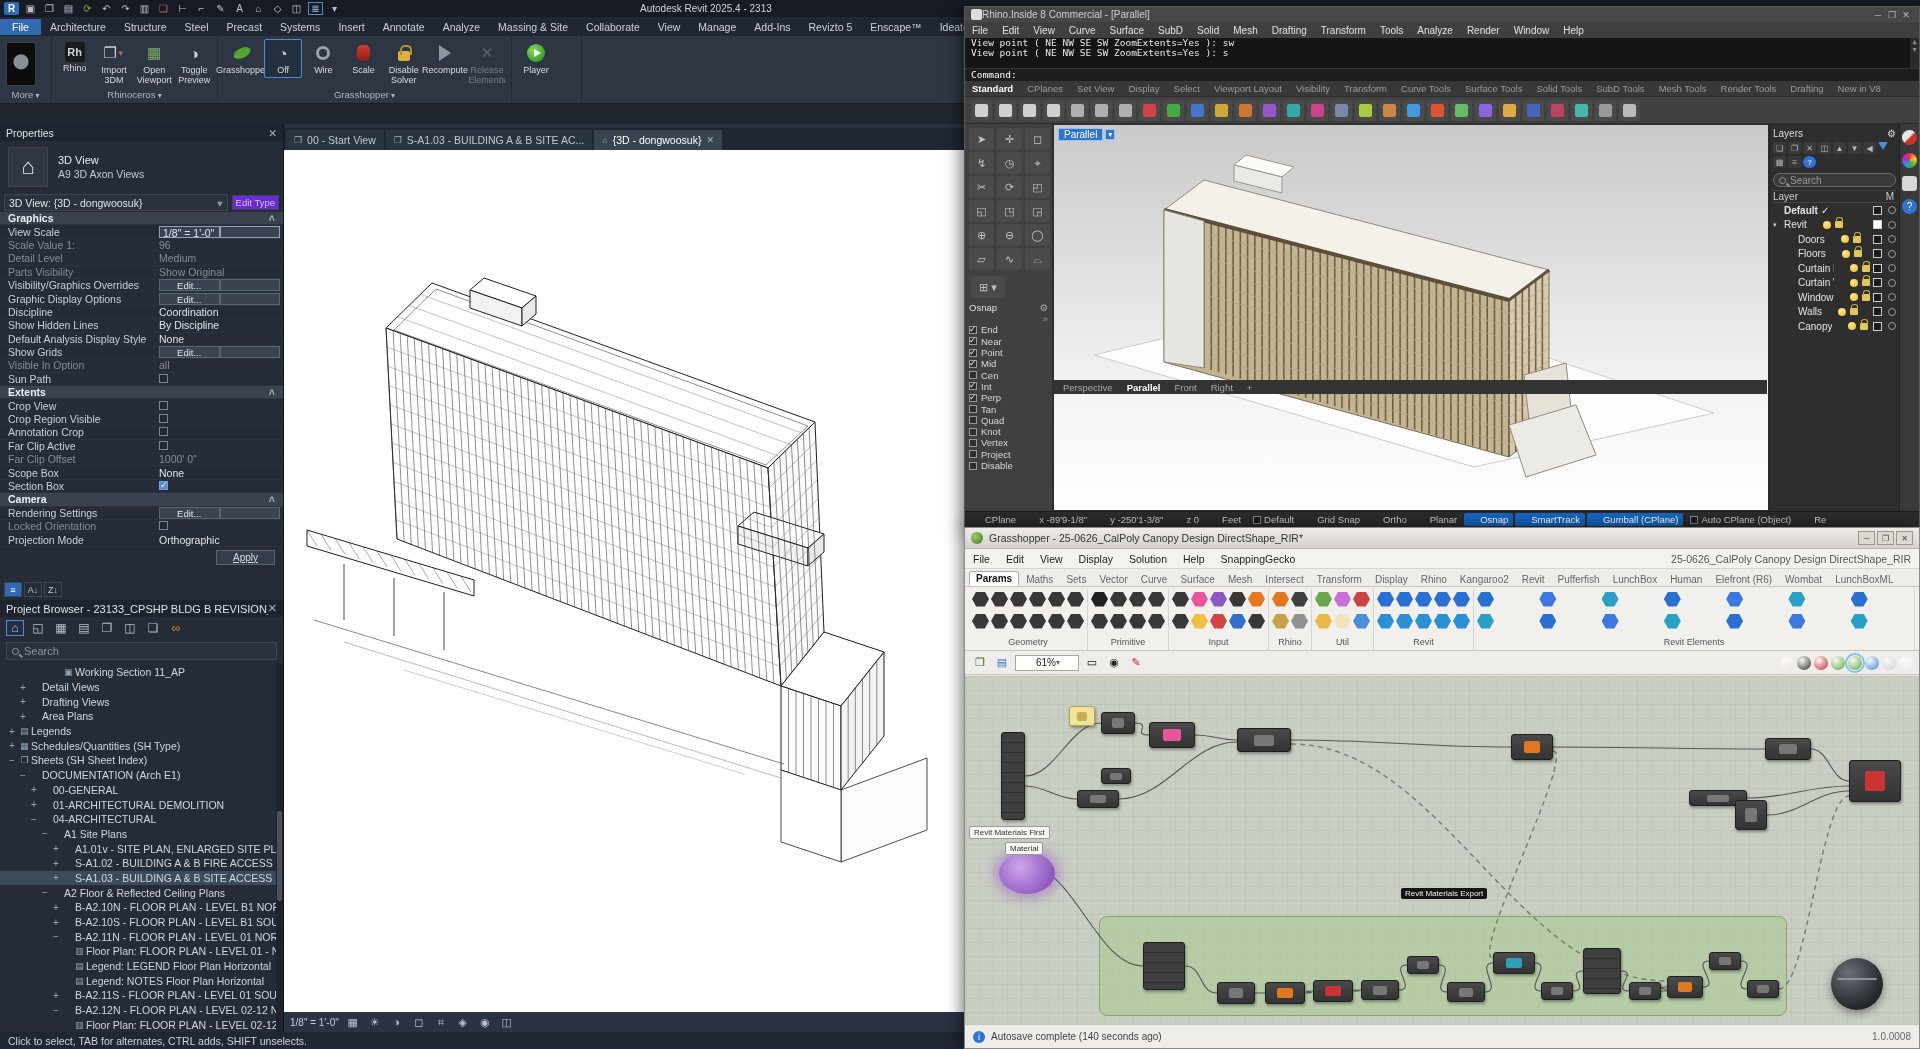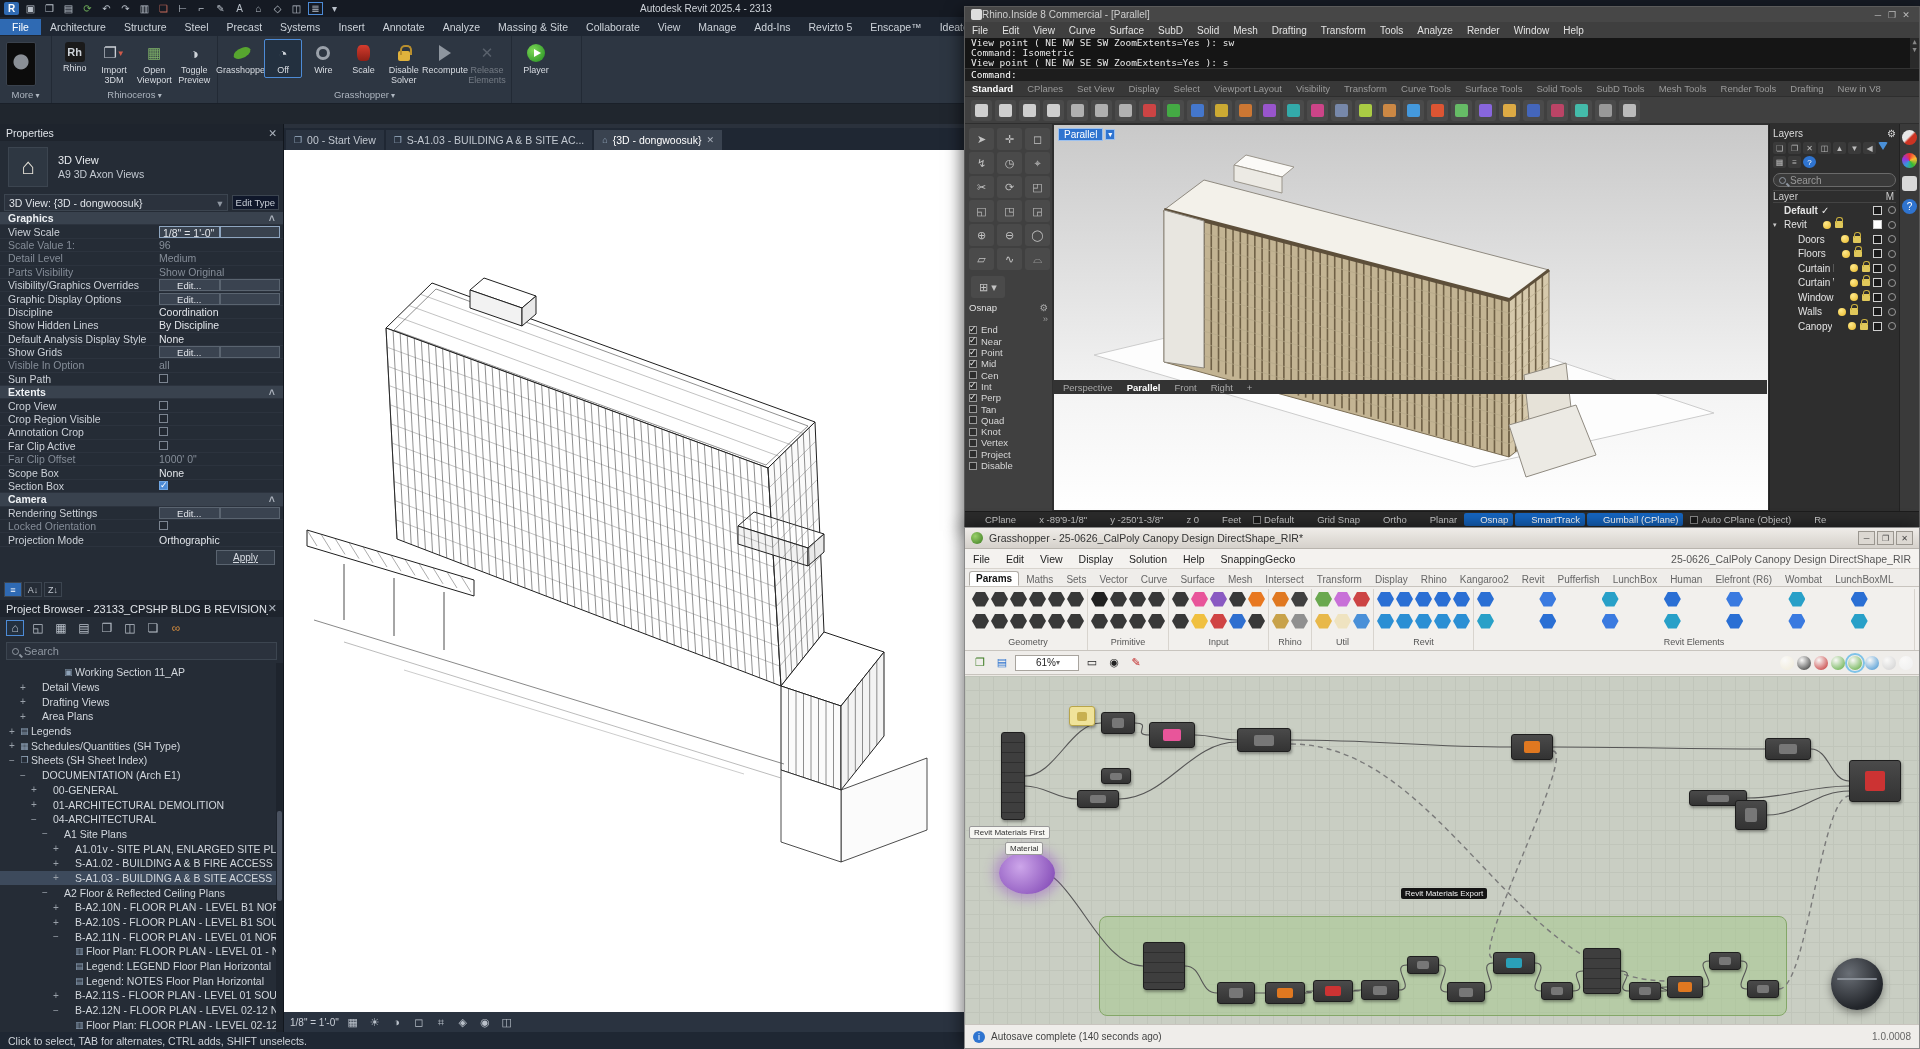--- a/index.html
+++ b/index.html
@@ -42,21 +42,21 @@
   #rv-props{left:0;top:124px;width:284px;height:456px;background:#252c36;border-right:1px solid #11161d;font-size:10.5px;}
   .pal-hdr{height:17px;background:#1e242d;display:flex;align-items:center;padding:0 6px;color:#dfe3e8;}
   .pal-hdr .x{margin-left:auto;color:#aab1bb;}
   #type-block{display:flex;align-items:center;gap:10px;padding:6px 8px;height:52px;}
   #type-block .house{width:40px;height:40px;background:#2e3742;border:1px solid #3c4550;display:flex;align-items:center;justify-content:center;font-size:22px;color:#e8e4da;}
   #type-block .t1{font-size:11px;color:#e8ebef;}
   #type-block .t2{font-size:10.5px;color:#c3c9d1;margin-top:2px;}
   #type-sel{display:flex;align-items:center;gap:4px;padding:0 4px;height:19px;}
   #type-sel .dd{flex:1;border:1px solid #3c4550;background:#2b323d;height:17px;display:flex;align-items:center;padding:0 4px;color:#dfe3e8;}
   #type-sel .dd::after{content:"▾";margin-left:auto;color:#8f97a1;}
-  #type-sel .etype{font-size:9.5px;color:#c9cfd7;border:1px solid #3c4550;padding:1px 3px;background:#0f172a;}
+  #type-sel .etype{font-size:9.5px;color:#c9cfd7;border:1px solid #3c4550;padding:1px 3px;background:#6d28d9;}
   .prow{display:flex;height:13.4px;align-items:center;border-bottom:1px solid #2c333e;}
   .prow .pl{width:156px;padding-left:8px;color:#ccd1d8;white-space:nowrap;overflow:hidden;}
   .prow .pv{flex:1;padding:0 3px;color:#e2e5ea;display:flex;align-items:center;white-space:nowrap;overflow:hidden;}
   .prow.disabled .pl,.prow.disabled .pv{color:#858d98;}
   .prow.k-section{background:#39424e;font-weight:bold;color:#eef1f4;}
   .prow.k-section .pl{width:auto;color:#eef1f4;}
   .prow.k-section::after{content:"˄";margin-left:auto;padding-right:8px;color:#aab1bb;}
   .prow.k-input .pv span{border:1px solid #8fa6c0;background:#39424e;width:100%;padding:0 3px;height:12px;line-height:12px;}
   .prow.k-button .pv span{border:1px solid #5a6470;background:#3a4350;width:100%;text-align:center;height:12px;line-height:11px;font-size:9.5px;}
   .chk{width:9px;height:9px;border:1px solid #7c8591;background:#222831;display:inline-block;position:relative;}
@@ -960,21 +960,20 @@
           <span class="rh-menu">Transform</span>
           <span class="rh-menu">Tools</span>
           <span class="rh-menu">Analyze</span>
           <span class="rh-menu">Render</span>
           <span class="rh-menu">Window</span>
           <span class="rh-menu">Help</span>
         </span>
     </div>
     <div id="rh-cmdhist">
       <div>View point ( NE  NW  SE  SW  ZoomExtents=Yes ): sw</div>
-      <div>Command: Isometric</div>
       <div>View point ( NE  NW  SE  SW  ZoomExtents=Yes ): s</div>
       <div class="sb">▲<br>▼</div>
     </div>
     <div id="rh-prompt"><span>Command:</span></div>
     <div id="rh-tabs">
       <div style="display:flex">
 
       <span class="rh-ttab active">Standard</span>
           <span class="rh-ttab">CPlanes</span>
           <span class="rh-ttab">Set View</span>

